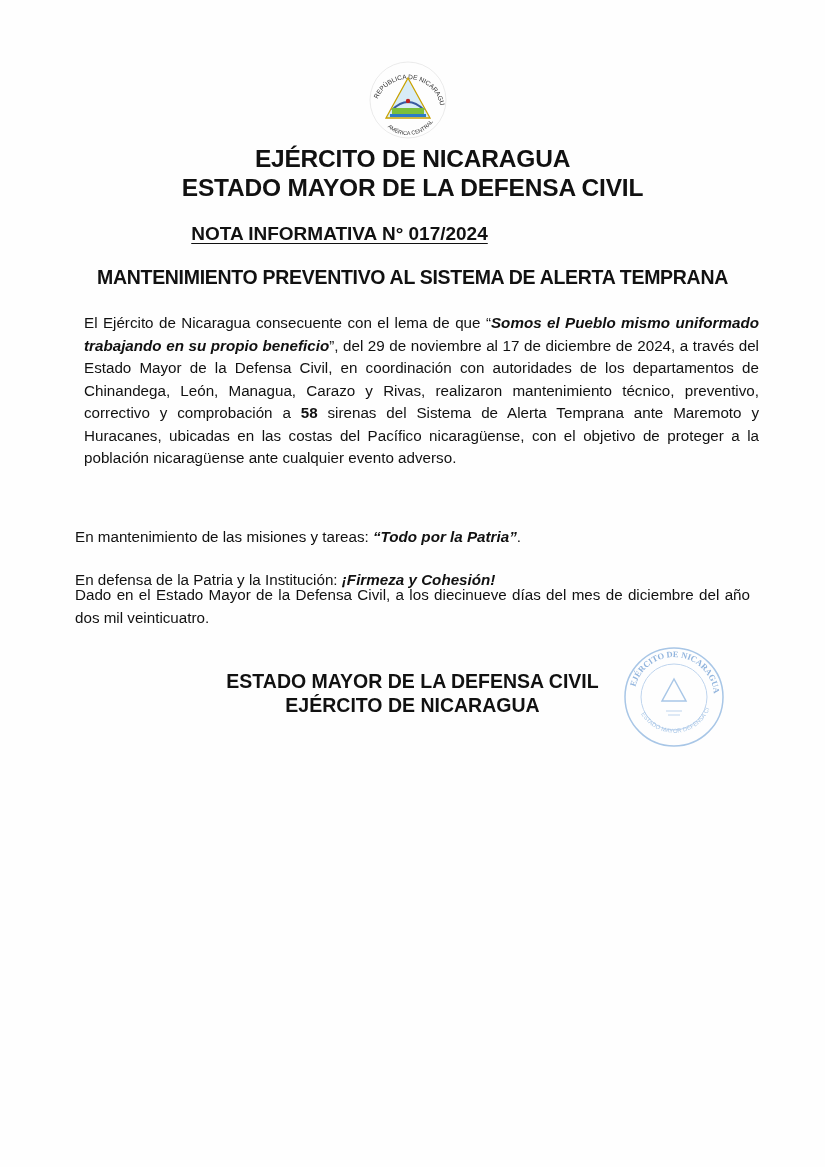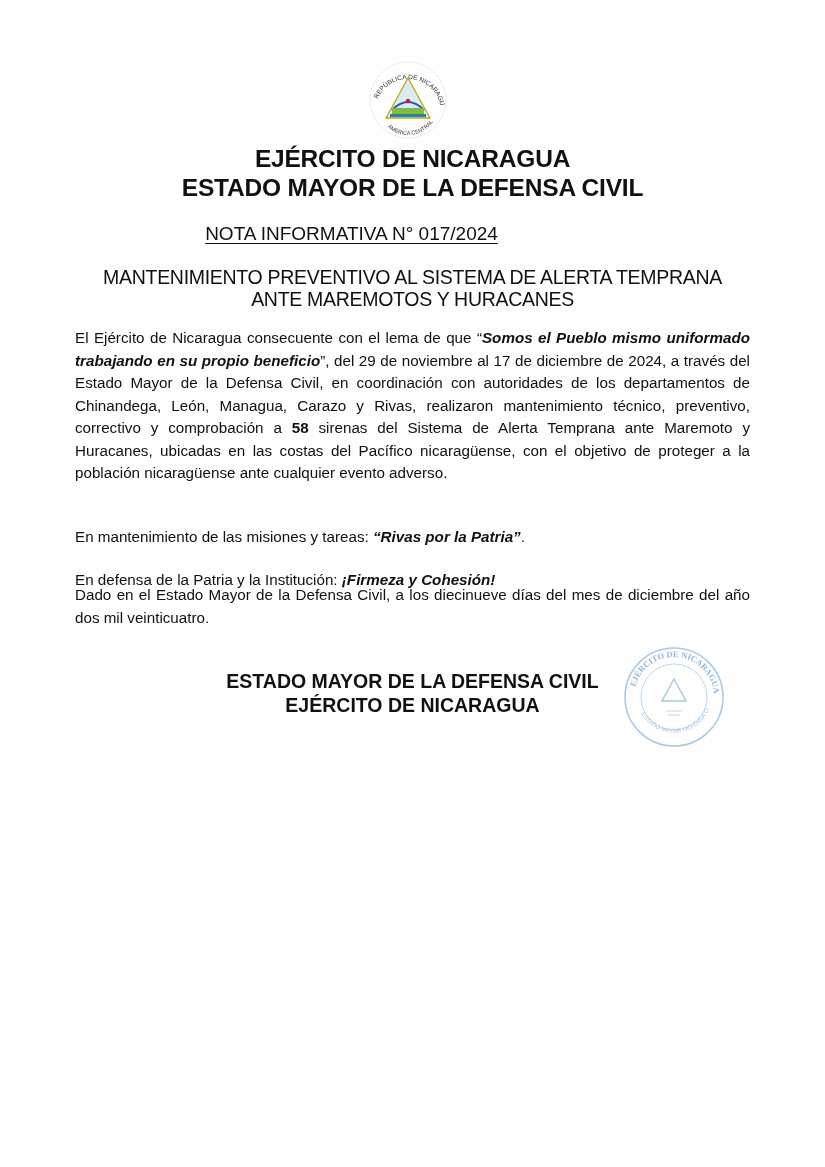--- a/index.html
+++ b/index.html
@@ -2,25 +2,25 @@
 <html><head>
 <meta charset="utf-8">
 <style>
   html, body { margin: 0; padding: 0; background: #ffffff; }
   body { width: 825px; height: 1167px; position: relative; overflow: hidden; font-family: "Liberation Sans", sans-serif; color: #111; }
   .page { position: absolute; left: 0; top: 0; width: 825px; height: 1167px; background: #fefefe; }
   .emblem { position: absolute; left: 358px; top: 58px; width: 100px; height: 88px; }
   .title { position: absolute; left: 0; width: 825px; text-align: center; font-weight: bold; font-size: 24.5px; line-height: 29px; letter-spacing: -0.2px; }
   .t1 { top: 144px; }
   .t2 { top: 173px; }
-  .nota { position: absolute; top: 223px; left: 12px; width: 679px; text-align: center; font-weight: normal; font-size: 19px; }
+  .nota { position: absolute; top: 223px; left: 0; width: 679px; text-align: center; font-weight: bold; font-size: 19px; }
   .nota span { text-decoration: underline; text-underline-offset: 3px; }
-  .subject { position: absolute; top: 266px; left: 60px; width: 705px; text-align: center; font-weight: normal; font-size: 19.5px; line-height: 22px; letter-spacing: -0.3px; }
+  .subject { position: absolute; top: 266px; left: 60px; width: 705px; text-align: center; font-weight: bold; font-size: 19.5px; line-height: 22px; letter-spacing: -0.3px; }
   .para { position: absolute; left: 75px; width: 675px; font-size: 15.2px; line-height: 22.5px; text-align: justify; }
-  .p1 { top: 327px; }
+  .p1 { top: 312px; margin-left: 9px; }
   .p2 { top: 526px; }
   .p3 { top: 569px; }
   .p4 { top: 584px; }
   .bi { font-weight: bold; font-style: italic; }
   .b { font-weight: bold; }
   .signature { position: absolute; top: 669px; left: 180px; width: 465px; text-align: center; font-weight: bold; font-size: 19.5px; line-height: 24px; }
   .stamp { position: absolute; left: 622px; top: 645px; width: 104px; height: 104px; opacity: 0.75; }
 </style>
 </head>
 <body>
@@ -44,26 +44,25 @@
 
   <div class="title t1">EJÉRCITO DE NICARAGUA</div>
   <div class="title t2">ESTADO MAYOR DE LA DEFENSA CIVIL</div>
 
   <div class="nota">
     <span>NOTA INFORMATIVA N° 017/2024</span>
   </div>
 
   <div class="subject">
     <div>MANTENIMIENTO PREVENTIVO AL SISTEMA DE ALERTA TEMPRANA</div>
-    <div>ANTE MAREMOTOS Y HURACANES</div>
   </div>
 
   <div class="para p1"><span>El Ejército de Nicaragua consecuente con el lema de que “</span><span class="bi">Somos el Pueblo mismo uniformado trabajando en su propio beneficio</span><span>”, del 29 de noviembre al 17 de diciembre de 2024, a través del Estado Mayor de la Defensa Civil, en coordinación con autoridades de los departamentos de Chinandega, León, Managua, Carazo y Rivas, realizaron mantenimiento técnico, preventivo, correctivo y comprobación a </span><span class="b">58</span><span> sirenas del Sistema de Alerta Temprana ante Maremoto y Huracanes, ubicadas en las costas del Pacífico nicaragüense, con el objetivo de proteger a la población nicaragüense ante cualquier evento adverso.</span></div>
 
-  <div class="para p2"><span>En mantenimiento de las misiones y tareas: </span><span class="bi">“Rivas por la Patria”</span><span>.</span></div>
+  <div class="para p2"><span>En mantenimiento de las misiones y tareas: </span><span class="bi">“Todo por la Patria”</span><span>.</span></div>
 
   <div class="para p3"><span>En defensa de la Patria y la Institución: </span><span class="bi">¡Firmeza y Cohesión!</span></div>
 
   <div class="para p4">Dado en el Estado Mayor de la Defensa Civil, a los diecinueve días del mes de diciembre del año dos mil veinticuatro.</div>
 
   <div class="signature">
     <div>ESTADO MAYOR DE LA DEFENSA CIVIL</div>
     <div>EJÉRCITO DE NICARAGUA</div>
   </div>
 

